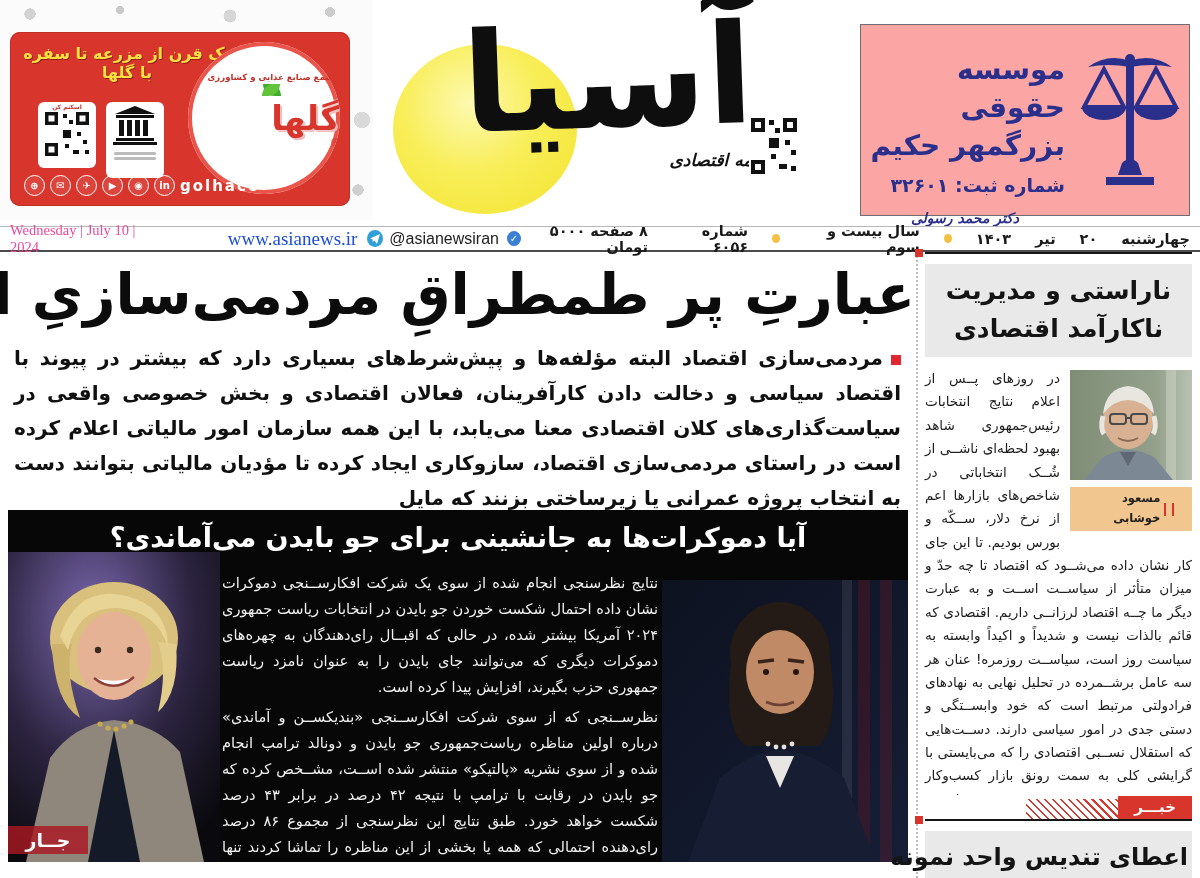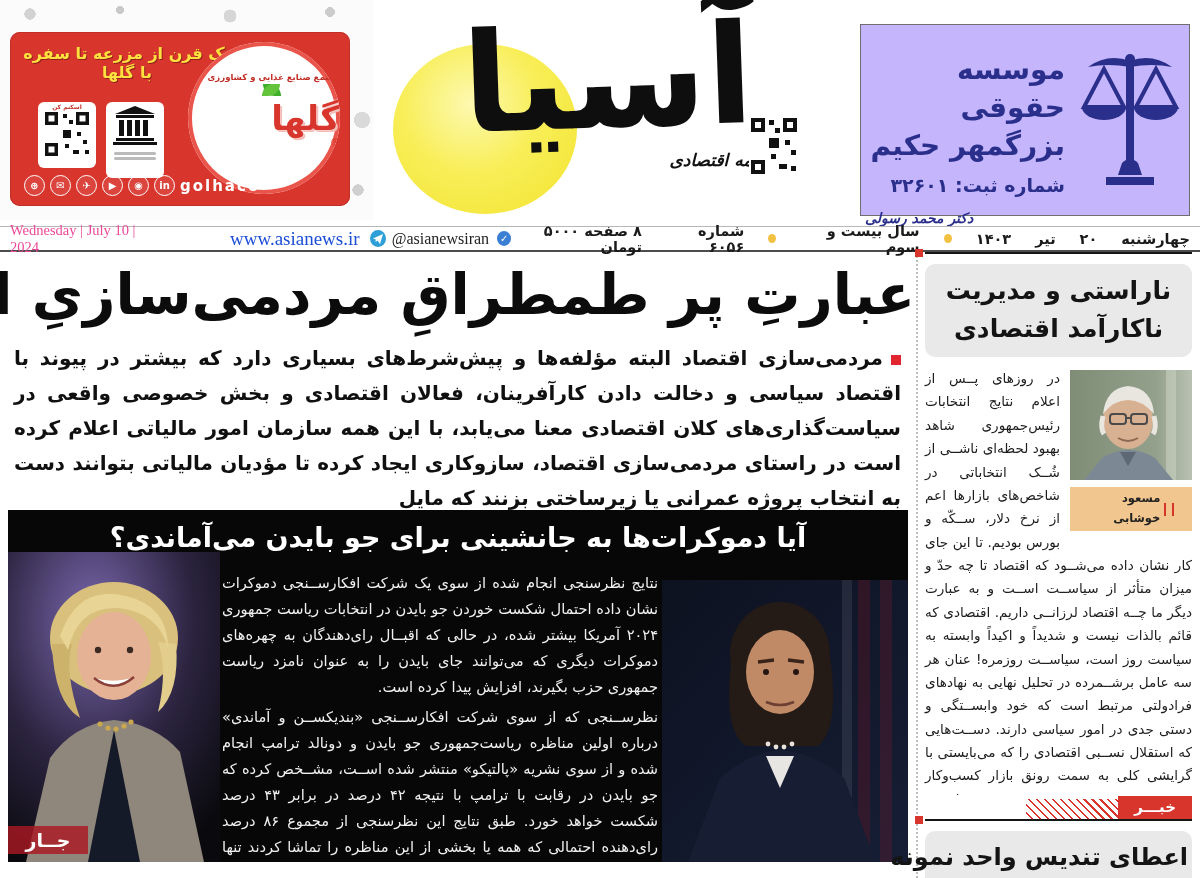--- a/index.html
+++ b/index.html
@@ -50,35 +50,35 @@
   .sun{position:absolute;left:20px;top:44px;width:184px;height:170px;border-radius:50%;
     background:radial-gradient(circle at 42% 35%,#fdf9b0 0%,#f8ee58 45%,#f3e32e 100%);}
   .asia-name{position:absolute;left:0;top:-30px;width:470px;text-align:center;direction:rtl;
     font-size:138px;font-weight:bold;color:#0e0e0e;transform:rotate(-2deg);line-height:1.6;}
   .asia-sub{position:absolute;right:78px;top:150px;direction:rtl;font-size:17px;font-weight:bold;
     font-style:italic;color:#111;}
   .logo-qr{position:absolute;right:66px;top:116px;width:50px;height:60px;}
 
   
   .legal{position:absolute;right:10px;top:24px;width:330px;height:192px;border:1.5px solid #6e6e6e;
-    background:#c4b5fd;box-sizing:border-box;display:flex;flex-direction:row;}
+    background:#fca5a5;box-sizing:border-box;display:flex;flex-direction:row;}
   .legal-text{flex:1;direction:rtl;padding:26px 6px 0 4px;text-align:right;color:#2b2f8c;}
   .legal-title{font-size:28px;font-weight:bold;line-height:1.35;}
   .legal-reg{font-size:19px;margin-top:10px;font-weight:600;}
-  .legal-person{font-size:14px;margin-top:14px;text-align:left;font-style:italic;font-weight:bold;}
+  .legal-person{font-size:14px;margin-top:14px;text-align:center;font-style:italic;font-weight:bold;}
   .legal-icon{width:118px;display:flex;align-items:center;justify-content:center;}
 
   
   .datebar{position:absolute;top:226px;left:0;right:0;height:26px;border-top:1px solid #b7b7b7;
     border-bottom:2px solid #4c4c4c;display:flex;align-items:center;padding:0 10px;box-sizing:border-box;}
   .d-en{font-family:"Liberation Serif",serif;font-size:14.5px;color:#ec4899;}
   .d-url{font-family:"Liberation Serif",serif;font-size:19px;color:#1d4ed8;margin-left:70px;}
   .tg-badge{width:17px;height:17px;border-radius:50%;background:#2f9fd8;margin-left:10px;
     display:inline-flex;align-items:center;justify-content:center;}
-  .d-handle{font-family:Liberation Serif, serif;font-size:16px;color:#222;margin-left:6px;}
+  .d-handle{font-family:Liberation Sans, sans-serif;font-size:16px;color:#222;margin-left:6px;}
   .ver-badge{width:15px;height:15px;border-radius:50%;background:#3b7fd4;color:#fff;font-size:10px;
     line-height:15px;text-align:center;margin-left:8px;font-weight:bold;}
   .d-fa{margin-left:auto;direction:rtl;display:flex;align-items:center;gap:24px;
     font-size:14.5px;font-weight:600;color:#1a1a1a;}
   .ydot{width:9px;height:9px;border-radius:50%;background:#f2c043;}
 
   
   .content{position:absolute;top:252px;left:0;right:0;bottom:0;}
   .vdivider{position:absolute;left:916px;top:4px;bottom:0;border-left:2px dotted #bdbdbd;}
 
@@ -105,21 +105,21 @@
   
   .right-col{position:absolute;left:925px;right:8px;top:0;bottom:0;}
   .tabrow{display:flex;align-items:flex-end;justify-content:flex-end;height:24px;}
   .stripes{width:92px;height:20px;margin-bottom:0;
     background:repeating-linear-gradient(45deg,transparent 0 4px,#d8362d 4px 5.6px);}
   .tab{background:#d8362d;color:#fff;font-size:15px;font-weight:bold;direction:rtl;
     padding:2px 16px 3px;white-space:nowrap;}
   .rule{position:relative;border-top:2.5px solid #161616;}
   .rule .rsq{position:absolute;left:-10px;top:-5.5px;width:8px;height:8px;background:#d8362d;}
   .titlebox{background:#e9e9e9;margin-top:10px;padding:8px 4px 10px;text-align:center;direction:rtl;
-    font-size:25px;font-weight:bold;line-height:1.5;color:#141414;border-radius:10px;}
+    font-size:25px;font-weight:bold;line-height:1.5;color:#141414;border-radius:0;}
   .oped-body{direction:rtl;margin-top:10px;font-size:13.6px;line-height:1.72;text-align:justify;color:#1d1d1d;}
   .author-fig{float:right;width:122px;margin:3px 0 4px 10px;}
   .author-cap{background:#f2c78f;display:flex;align-items:center;direction:rtl;gap:4px;
     font-size:11.5px;font-weight:bold;padding:2px 18px;color:#222;}
   .redbars{width:7px;height:13px;border-right:2.5px solid #d8362d;border-left:2.5px solid #d8362d;}
   .news{position:absolute;top:543px;left:0;right:0;background:#fff;}
   .news .titlebox{font-size:24px;white-space:nowrap;}
 </style>
 </head>
 <body>

